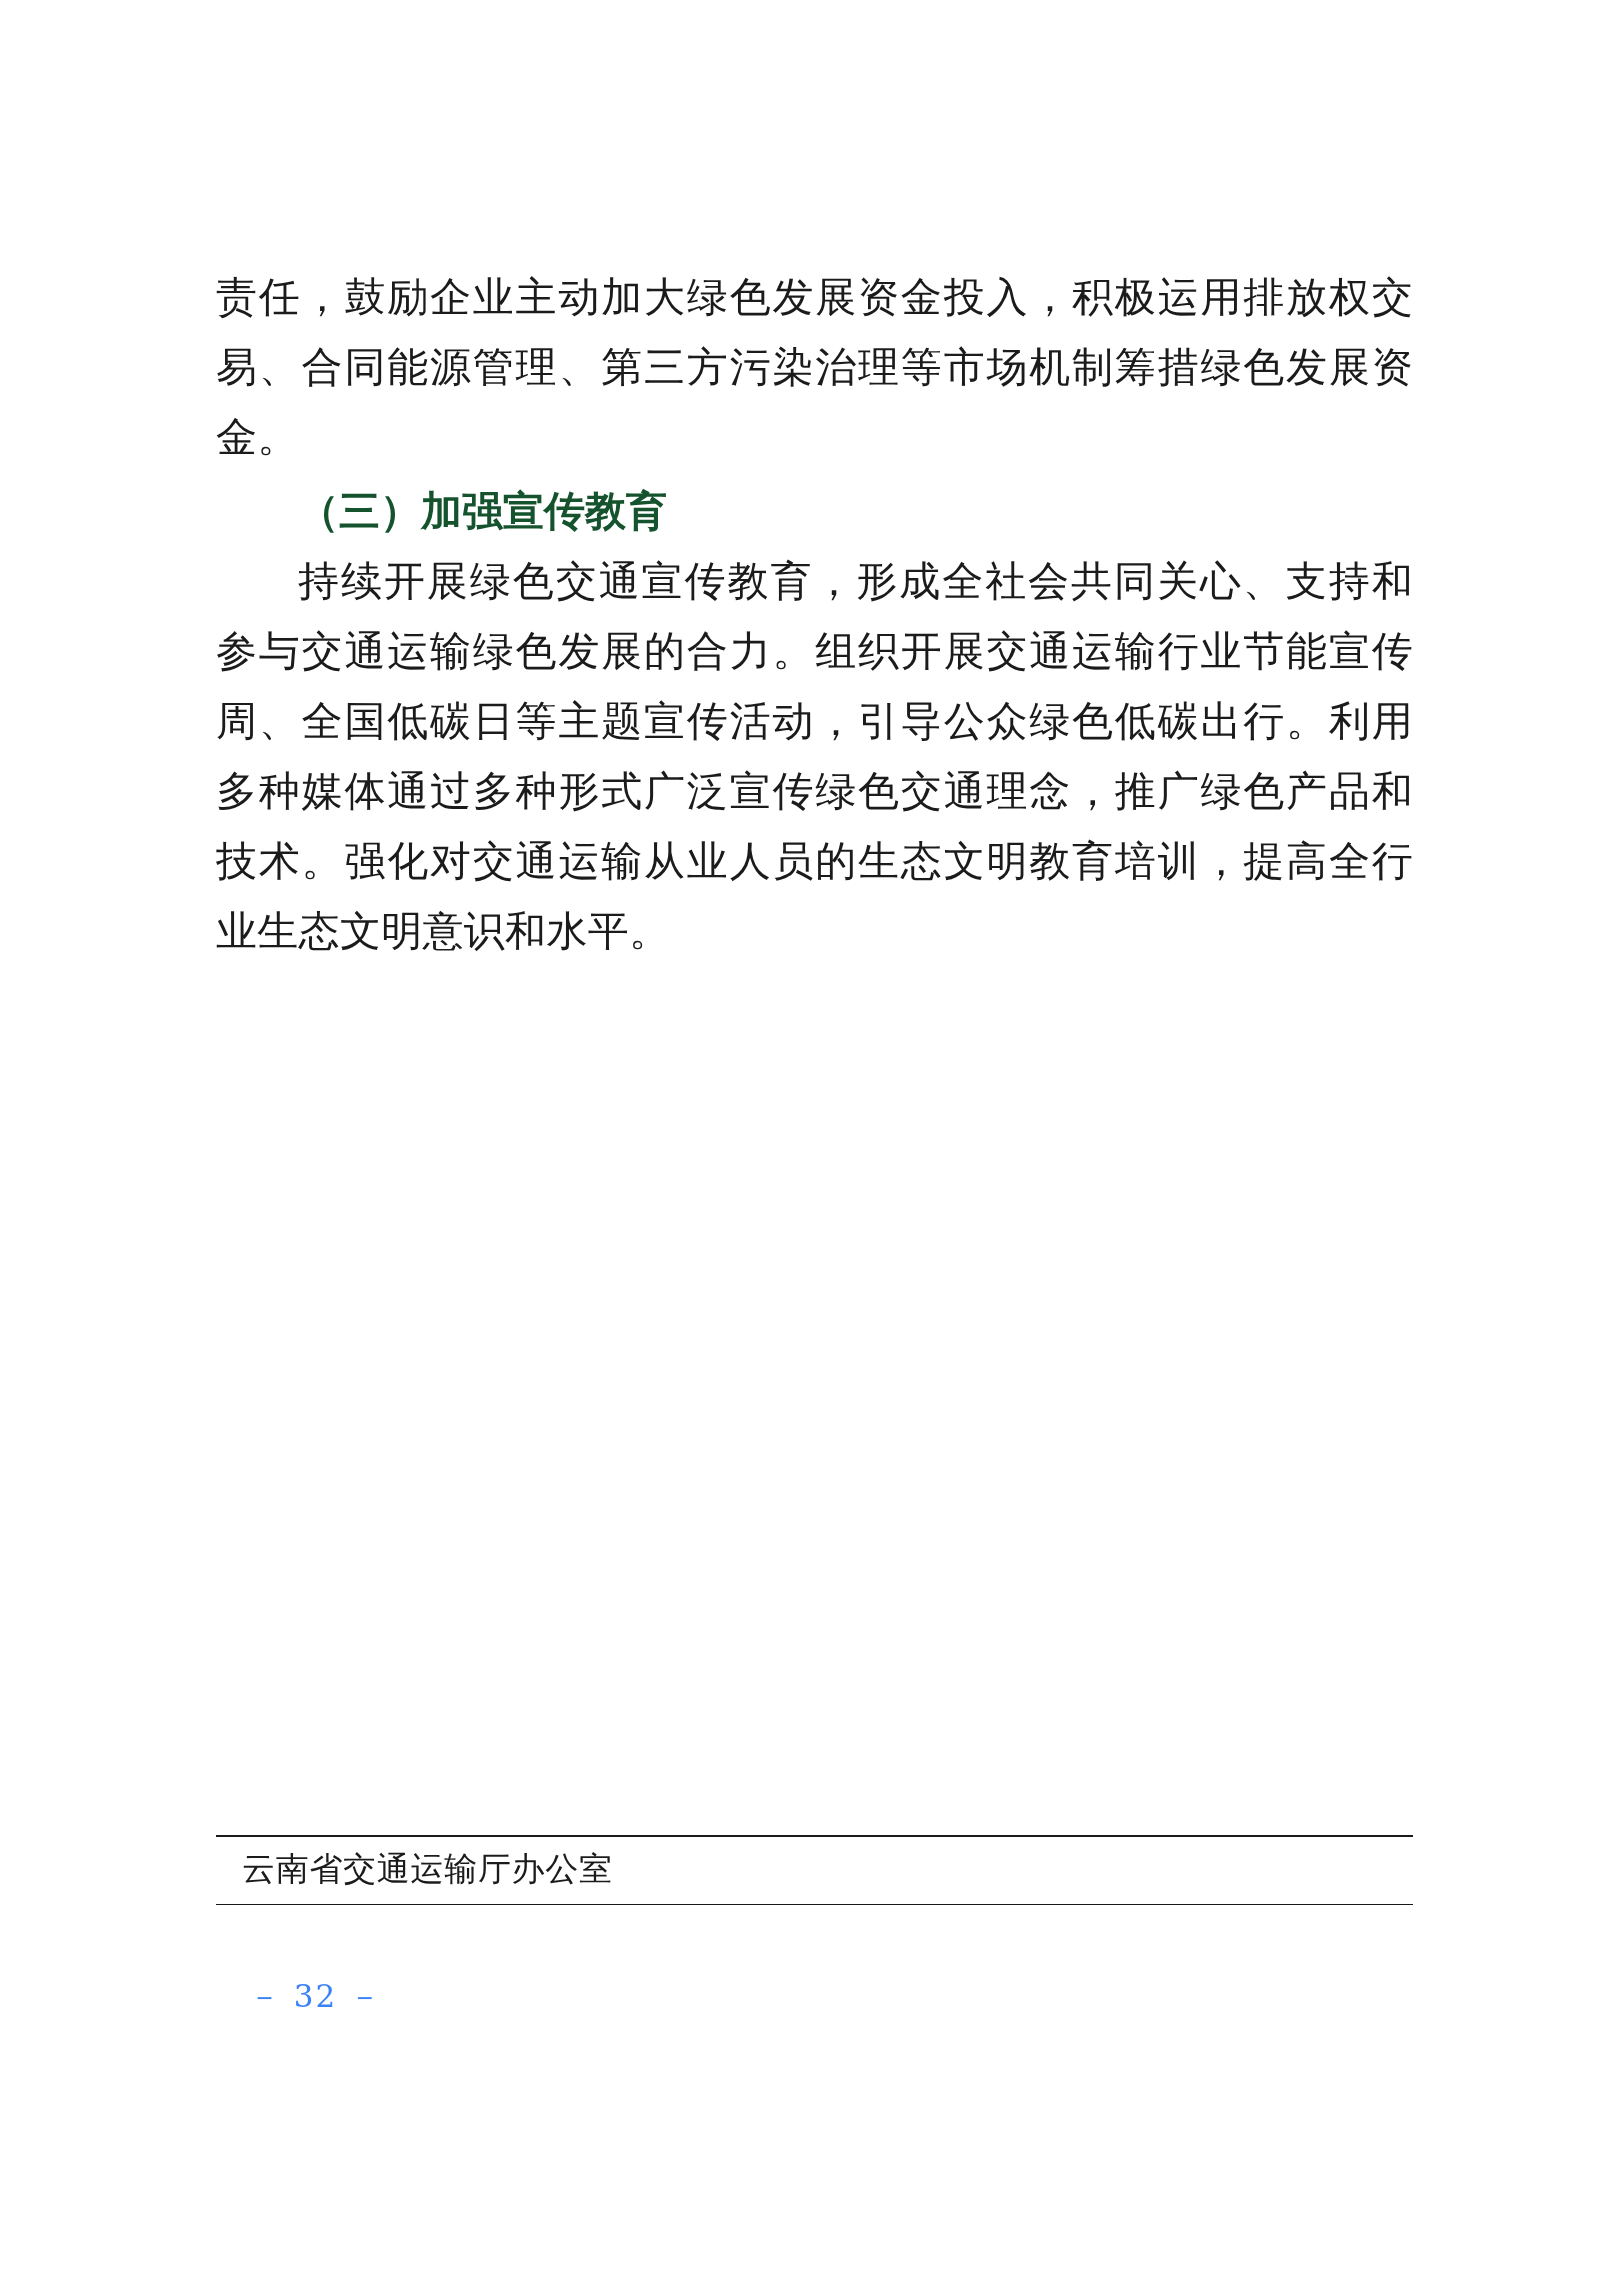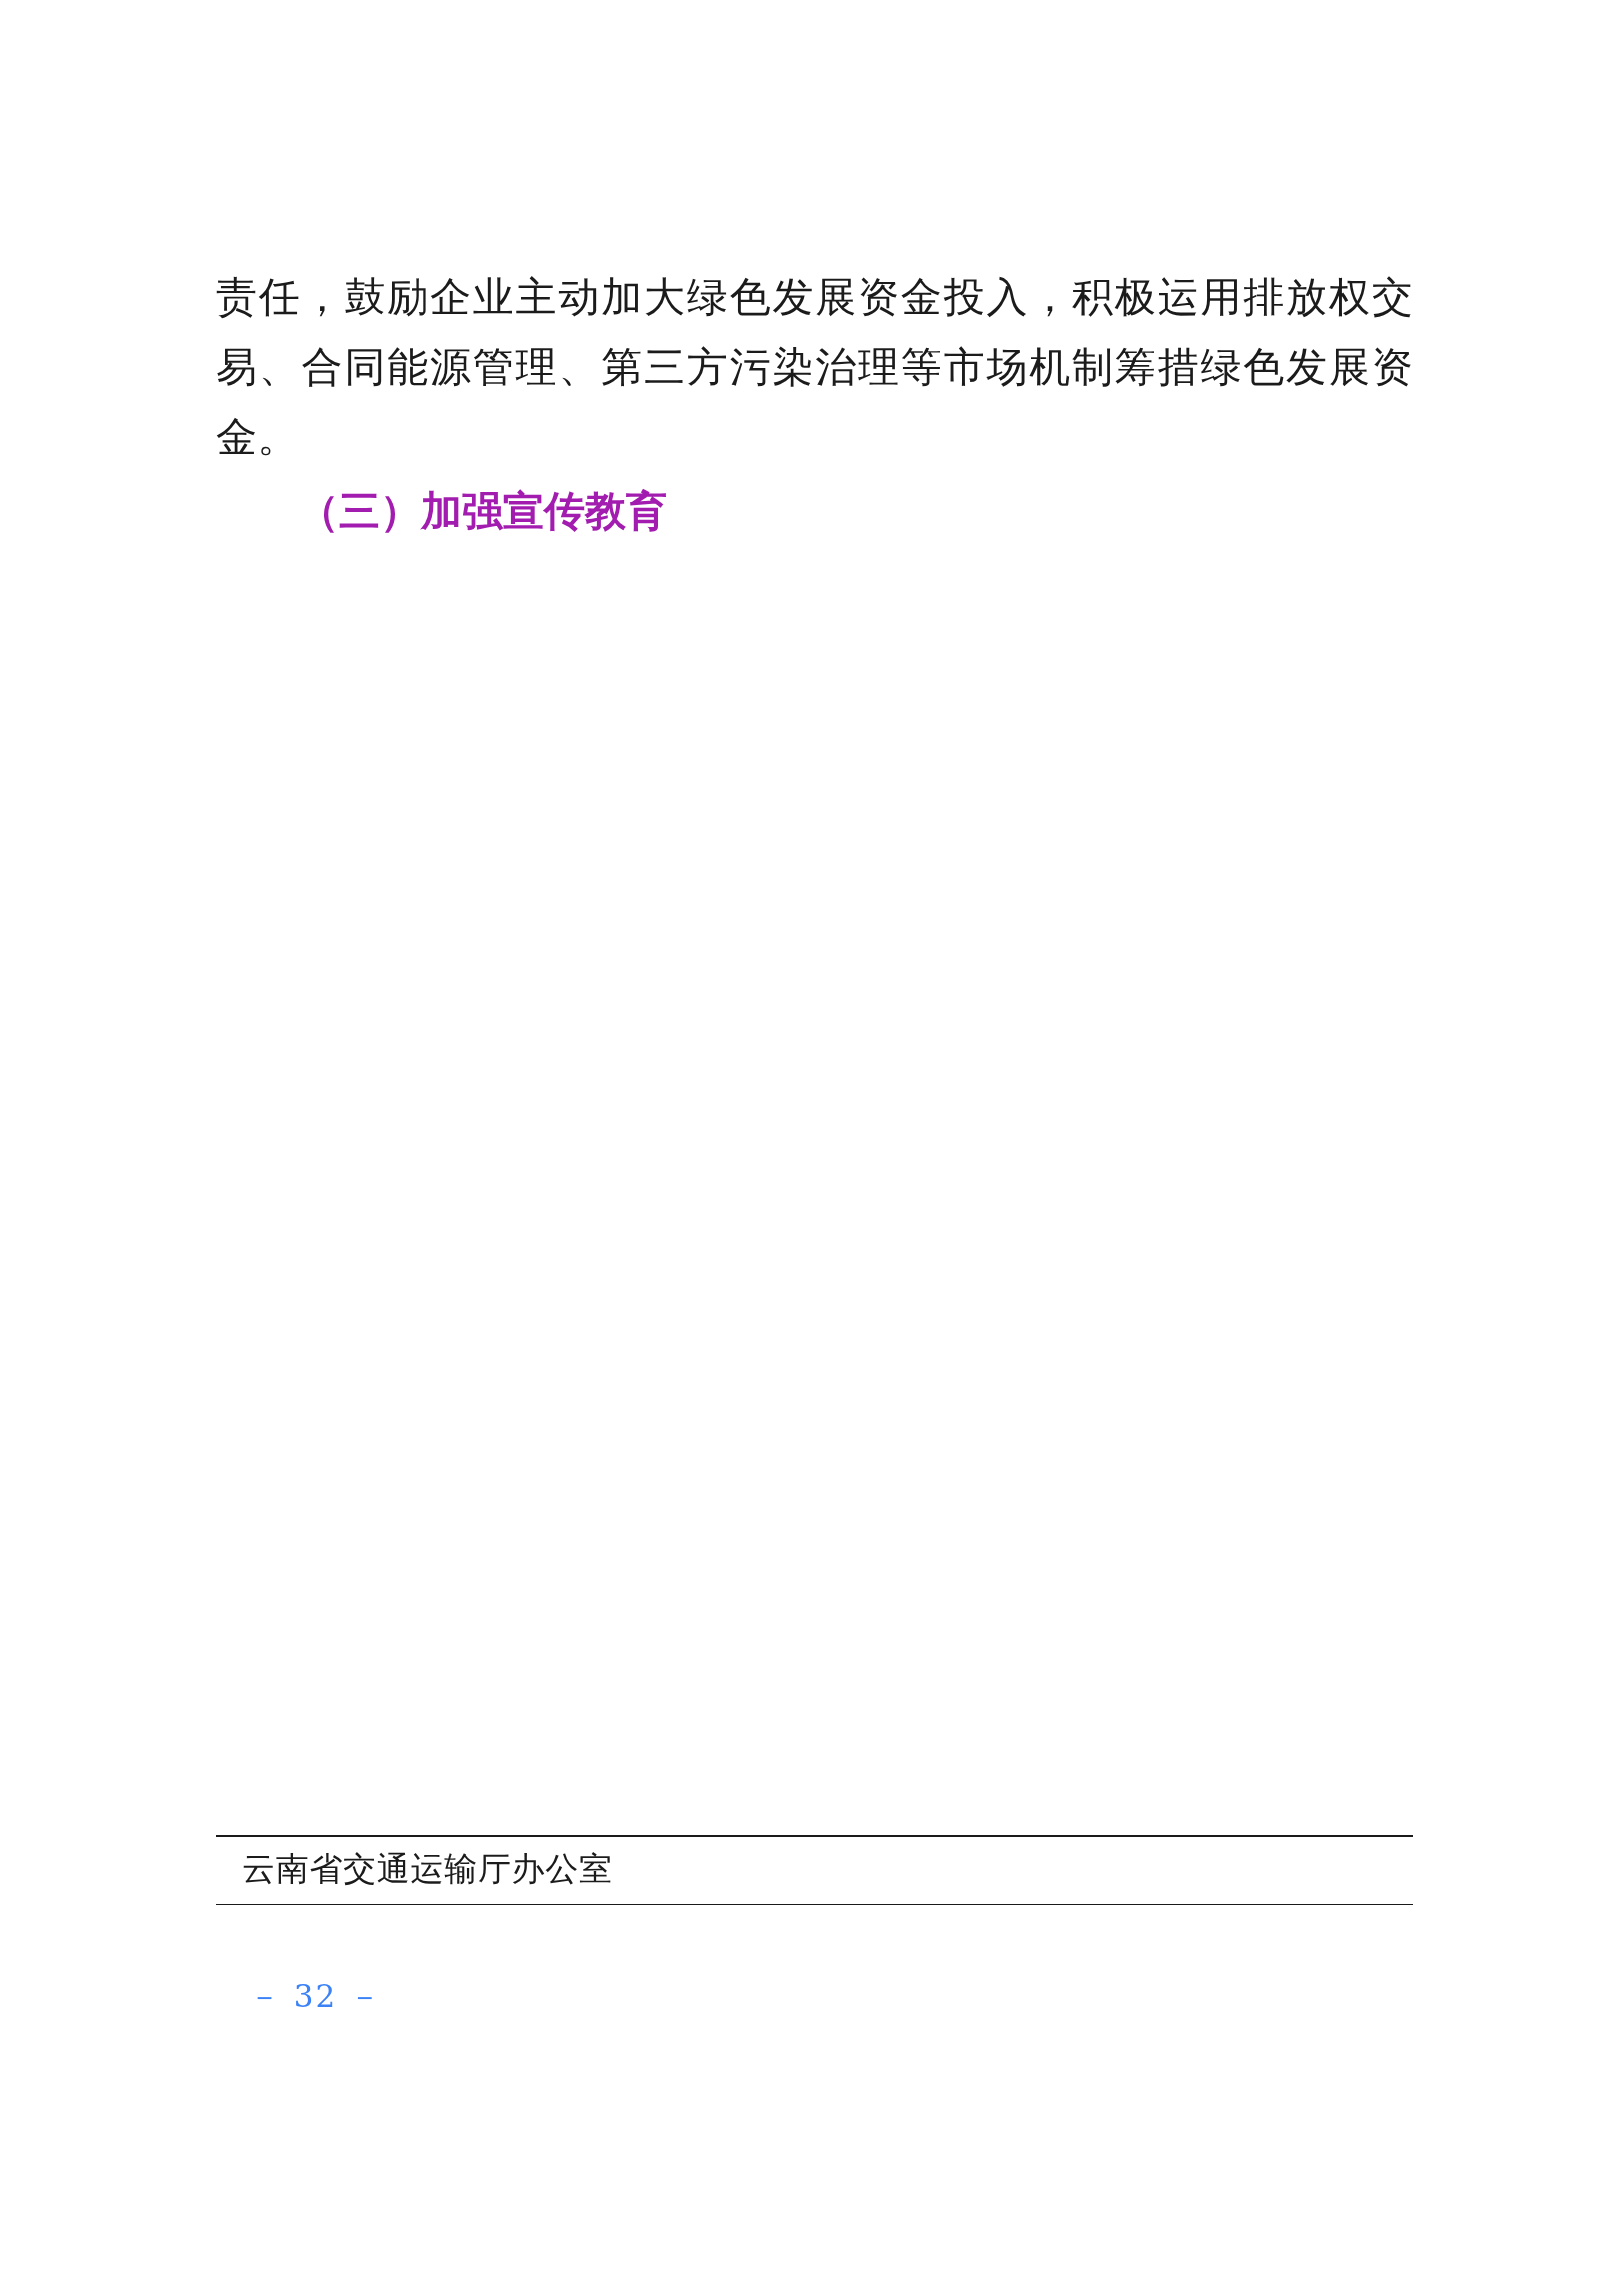--- a/index.html
+++ b/index.html
@@ -46,21 +46,21 @@
   .para.indent {
     text-indent: 82px;
   }
 
   .heading {
     font-size: 41px;
     line-height: 70px;
     text-indent: 82px;
     font-weight: 700;
     margin: 0;
-    color: #a21caf;
+    color: #14532d;
     font-family: "DejaVu Sans", "Liberation Sans", sans-serif;
   }
 
   .spacer-sm { height: 3.9px; }
 
   
   .footer {
     position: absolute;
     left: 216px;
     top: 1835px;
@@ -111,20 +111,21 @@
 <div class="page">
 
   <div class="content">
 
     <p class="para">责任，鼓励企业主动加大绿色发展资金投入，积极运用排放权交易、合同能源管理、第三方污染治理等市场机制筹措绿色发展资金。</p>
 
     <div class="spacer-sm"></div>
 
     <h2 class="heading">（三）加强宣传教育</h2>
 
+    <p class="para indent">持续开展绿色交通宣传教育，形成全社会共同关心、支持和参与交通运输绿色发展的合力。组织开展交通运输行业节能宣传周、全国低碳日等主题宣传活动，引导公众绿色低碳出行。利用多种媒体通过多种形式广泛宣传绿色交通理念，推广绿色产品和技术。强化对交通运输从业人员的生态文明教育培训，提高全行业生态文明意识和水平。</p>
 
   </div>
 
   <div class="footer">
     <div class="rule"></div>
     <div class="footer-row">
       <span class="footer-text">云南省交通运输厅办公室</span>
     </div>
     <div class="rule thin"></div>
   </div>

